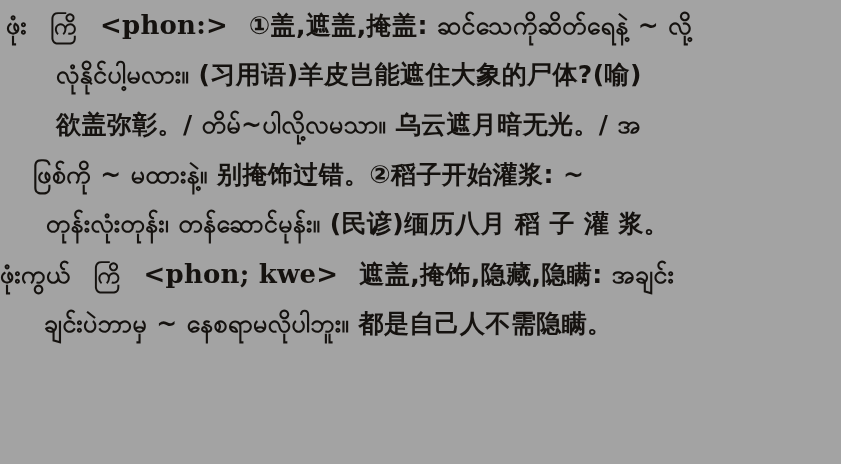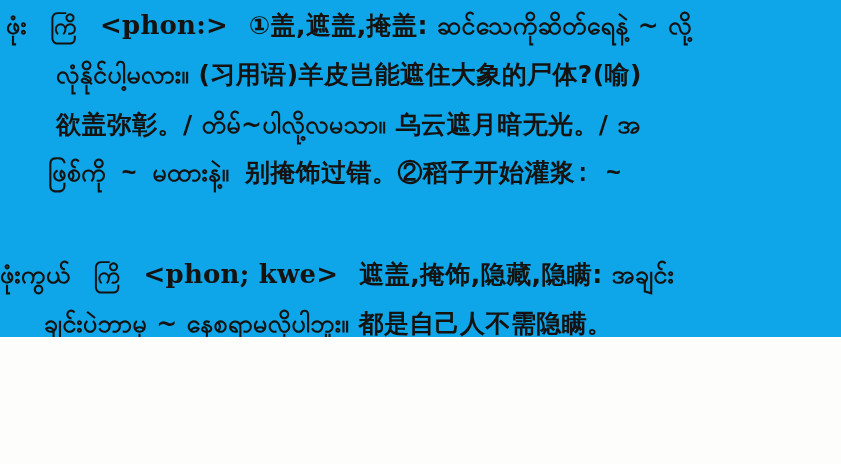--- a/index.html
+++ b/index.html
@@ -3,23 +3,23 @@
 <meta charset="utf-8">
 <style>
   html, body {
     margin: 0;
     padding: 0;
     background: #fdfdfb;
   }
   .page {
     position: relative;
     width: 841px;
-    height: 337px;
+    height: 464px;
     overflow: hidden;
-    background: #0ea5e9;
+    background: #a3a3a3;
     color: #15120f;
     font-family: "DejaVu Sans", sans-serif;
     -webkit-font-smoothing: antialiased;
   }
   .line {
     position: absolute;
     white-space: nowrap;
     font-size: 25px;
     line-height: 46px;
     letter-spacing: 0.4px;
@@ -41,41 +41,42 @@
     font-size: 26px;
     letter-spacing: 0.2px;
   }
   .def {
     font-weight: 600;
   }
   
   .l1 { top: 2px;   left: 6px;  }
   .l2 { top: 52px;  left: 56px; text-align: right; }
   .l3 { top: 102px; left: 56px; }
-  .l4 { top: 152px; left: 48px; font-family: Liberation Mono, monospace; }
+  .l4 { top: 152px; left: 33px; }
   .l5 { top: 201px; left: 46px; }
   .l6 { top: 251px; left: 0;  }
   .l7 { top: 301px; left: 44px; }
   .l8 { top: 351px; left: 3px;  }
   .l9 { top: 401px; left: 40px; }
 </style>
 </head>
 <body>
 
 <div class="page">
 
   <div class="line l1">
     <span class="hw">ဖုံး</span>
     <span class="pos">ကြိ</span>
     <span class="phon">&lt;phon:&gt;</span>
     <span class="def">①盖,遮盖,掩盖: ဆင်သေကိုဆိတ်ရေနဲ့ ~ လို့</span>
   </div>
   <div class="line l2 def">လုံနိုင်ပါ့မလား။ (习用语)羊皮岂能遮住大象的尸体?(喻)</div>
   <div class="line l3 def">欲盖弥彰。/ တိမ်~ပါလို့လမသာ။ 乌云遮月暗无光。/ အ</div>
   <div class="line l4 def">ဖြစ်ကို ~ မထားနဲ့။ 别掩饰过错。②稻子开始灌浆: ~</div>
+  <div class="line l5 def">တုန်းလုံးတုန်း၊ တန်ဆောင်မုန်း။ (民谚)缅历八月 稻 子 灌 浆。</div>
 
   <div class="line l6">
     <span class="hw">ဖုံးကွယ်</span>
     <span class="pos">ကြိ</span>
     <span class="phon">&lt;phon; kwe&gt;</span>
     <span class="def">遮盖,掩饰,隐藏,隐瞒: အချင်း</span>
   </div>
   <div class="line l7 def">ချင်းပဲဘာမှ ~ နေစရာမလိုပါဘူး။ 都是自己人不需隐瞒。</div>
 
 

